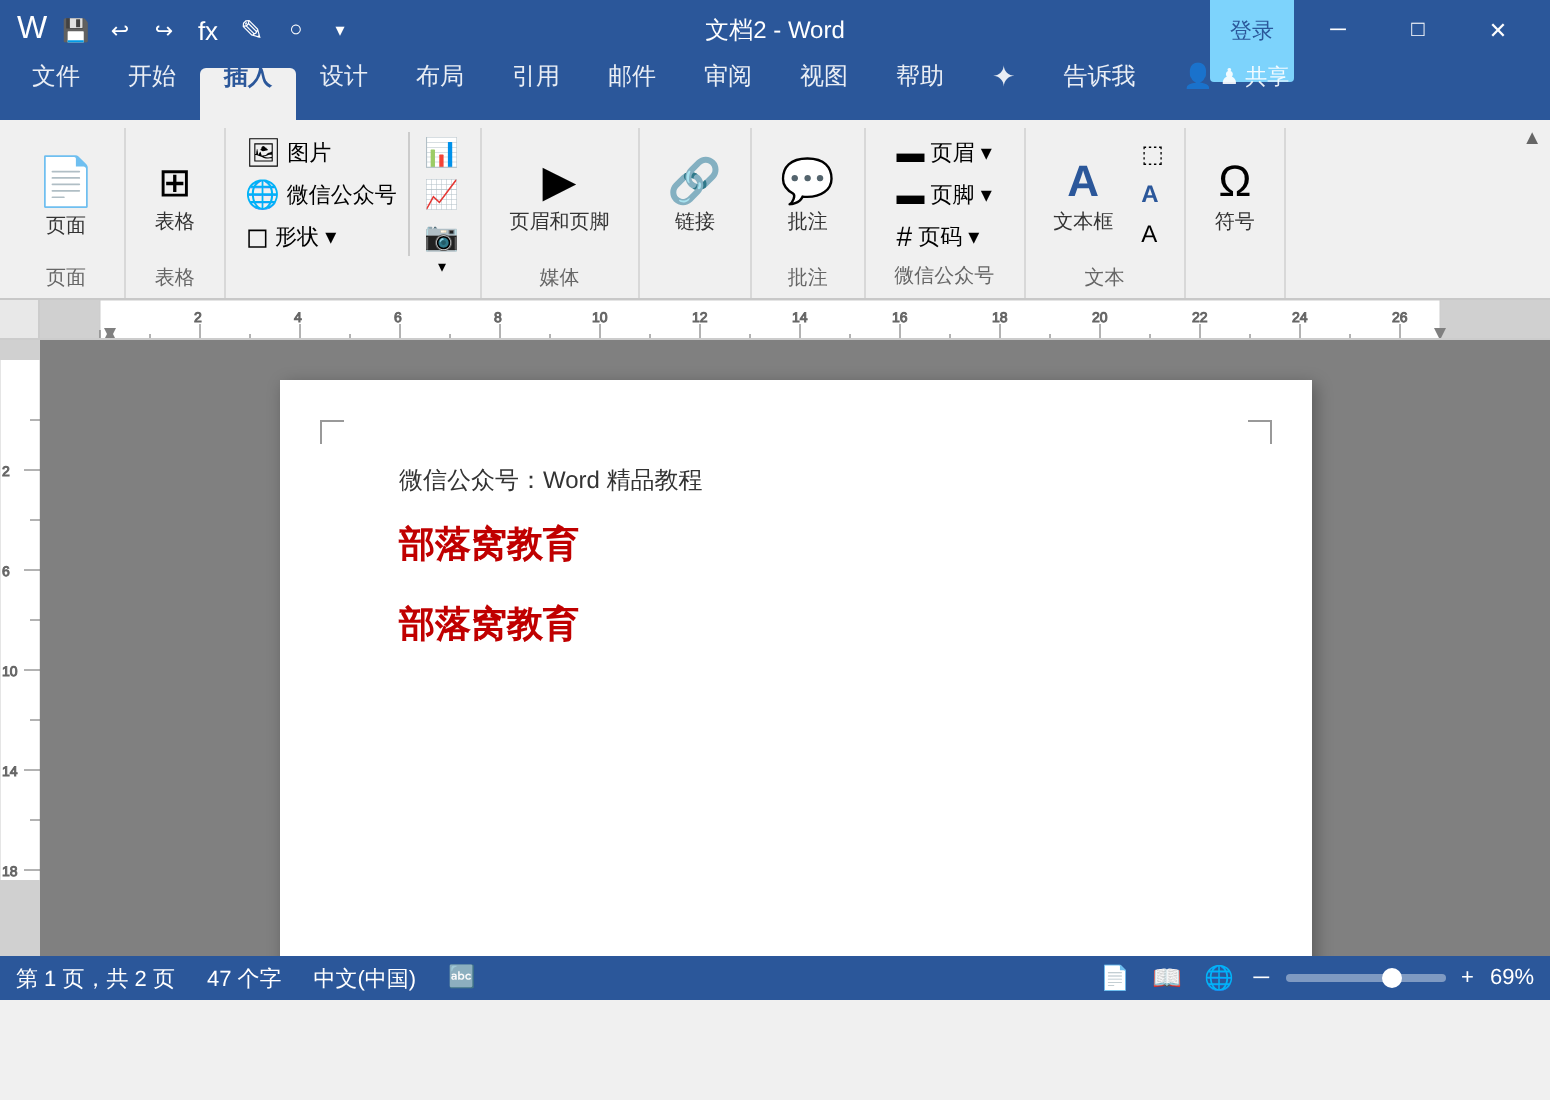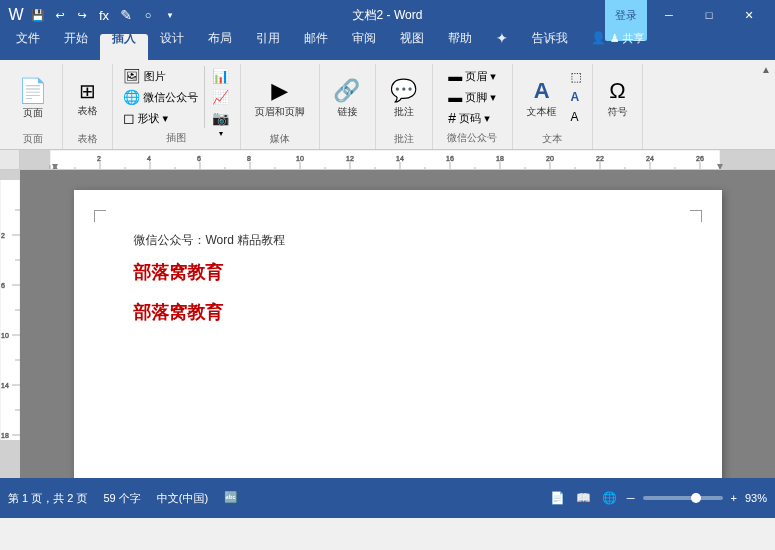--- a/index.html
+++ b/index.html
@@ -148,41 +148,41 @@
     #document-area {
       flex: 1;
       background: #808080;
       overflow: auto;
       display: flex;
       flex-direction: column;
       align-items: center;
       padding: 20px 0;
     }
     #page {
-      width: 648px;
+      width: 516px;
       min-height: 320px;
       background: white;
       box-shadow: 2px 2px 8px rgba(0,0,0,0.3);
       padding: 40px 60px 40px 60px;
       position: relative;
     }
     .page-content {
       font-size: 13px;
       color: #333;
       line-height: 1.8;
     }
     .page-line-1 { color: #333; font-size: 12px; }
     .page-line-2 { color: #c00000; font-size: 18px; font-weight: bold; margin-top: 4px; }
     .page-line-3 { color: #c00000; font-size: 18px; font-weight: bold; margin-top: 8px; }
     .page-corner-tl { position: absolute; top: 20px; left: 20px; width: 12px; height: 12px; border-top: 1px solid #999; border-left: 1px solid #999; }
     .page-corner-tr { position: absolute; top: 20px; right: 20px; width: 12px; height: 12px; border-top: 1px solid #999; border-right: 1px solid #999; }
 
     
     #status-bar {
-      height: 40px;
+      height: 22px;
       background: #2b579a;
       display: flex;
       align-items: center;
       justify-content: space-between;
       padding: 0 8px;
       color: white;
       font-size: 11px;
     }
     #status-bar .status-left { display: flex; gap: 16px; }
     #status-bar .status-right { display: flex; align-items: center; gap: 8px; }
@@ -303,21 +303,20 @@
           <div class="ribbon-btn-small" style="flex-direction:column;height:20px;">
             <span class="btn-icon-sm">📈</span>
           </div>
           <div class="ribbon-btn-small" style="flex-direction:column;height:20px;">
             <span class="btn-icon-sm">📷</span>
             <span style="font-size:8px;">▾</span>
           </div>
         </div>
       </div>
     </div>
-    <div class="ribbon-group-label">插图</div>
   </div>
 
   <div class="ribbon-group">
     <div class="ribbon-group-content">
       <div class="ribbon-btn-large">
         <span class="btn-icon" style="font-size:22px;">▶</span>
         <span class="btn-label">页眉和页脚</span>
       </div>
     </div>
     <div class="ribbon-group-label">媒体</div>
@@ -495,28 +494,28 @@
         <p class="page-line-3">部落窝教育</p>
       </div>
 
     </div>
   </div>
 </div>
 
 <div id="status-bar">
   <div class="status-left">
     <span>第 1 页，共 2 页</span>
-    <span>59 个字</span>
+    <span>47 个字</span>
     <span>中文(中国)</span>
     <span>🔤</span>
   </div>
   <div class="status-right">
     <div class="view-btn">📄</div>
     <div class="view-btn">📖</div>
     <div class="view-btn">🌐</div>
     <span style="cursor:pointer;">─</span>
     <div class="zoom-slider">
       <div class="zoom-slider-thumb"></div>
     </div>
     <span style="cursor:pointer;">+</span>
-    <span>93%</span>
+    <span>69%</span>
   </div>
 </div>
 
 </body></html>

